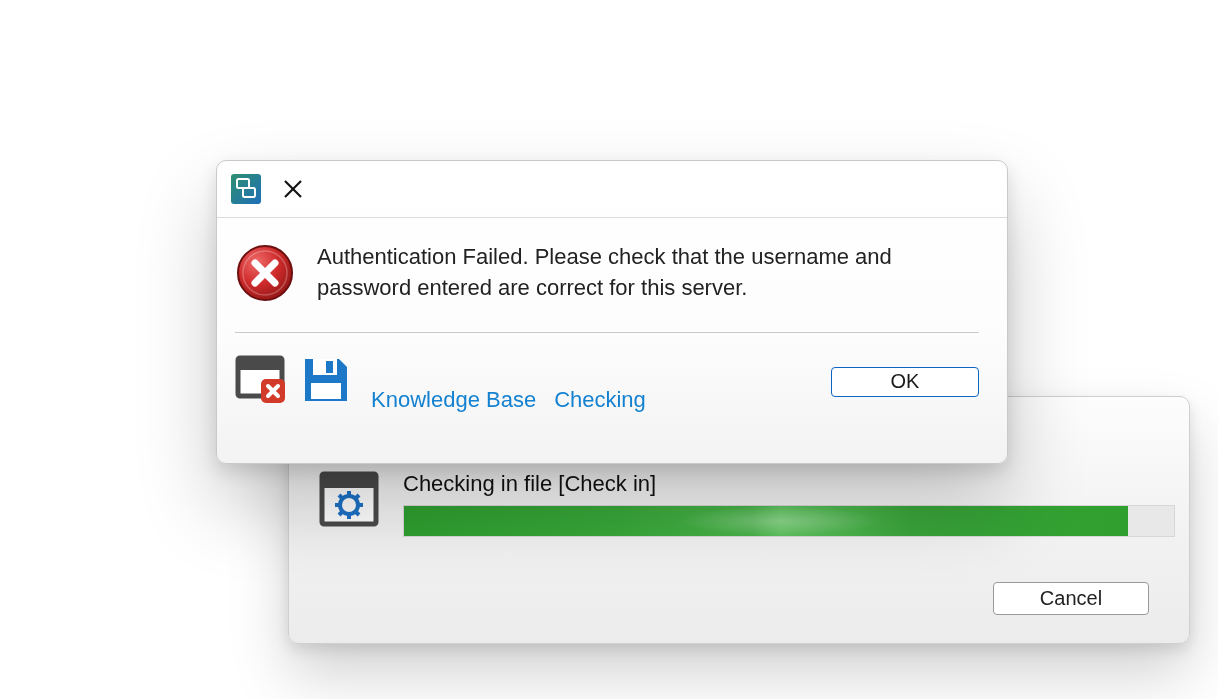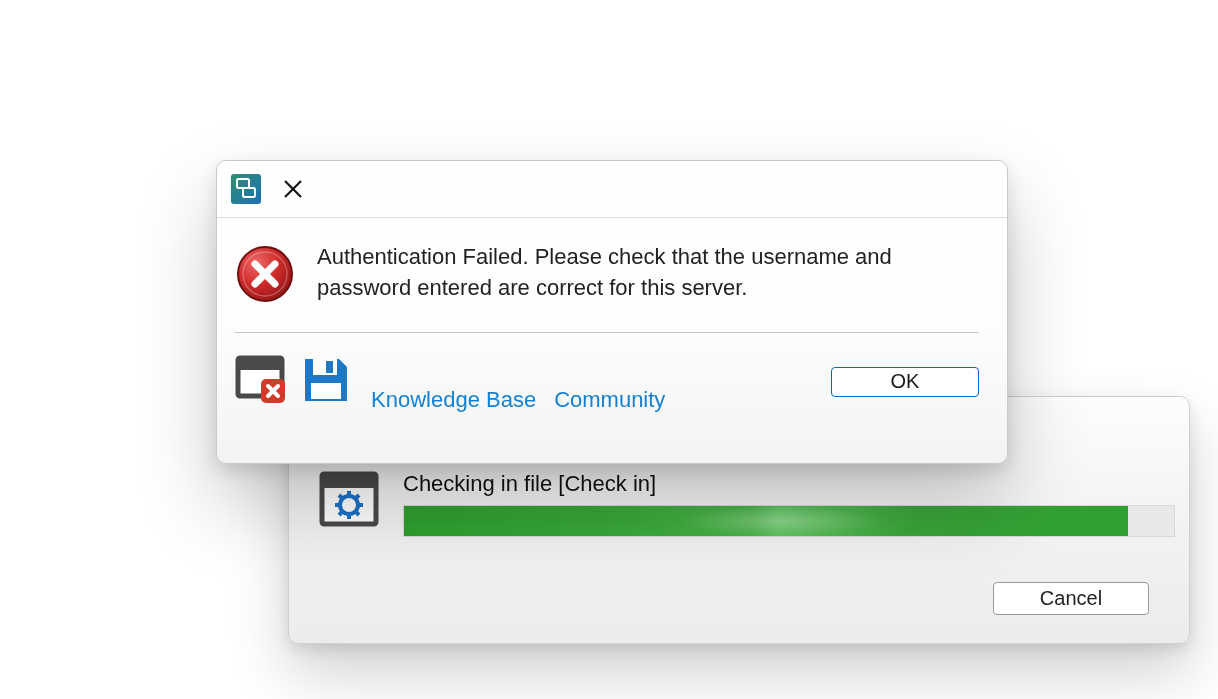--- a/index.html
+++ b/index.html
@@ -133,21 +133,21 @@
     align-items: center;
     justify-content: center;
     cursor: pointer;
   }
   .error-body {
     padding: 24px 28px 0 18px;
   }
   .error-row {
     display: flex;
     gap: 22px;
-    align-items: flex-end;
+    align-items: center;
   }
   .error-icon {
     width: 60px;
     height: 60px;
     flex: none;
   }
   .error-text {
     font-size: 22px;
     color: #222;
     line-height: 1.4;
@@ -286,18 +286,18 @@
         <svg viewBox="0 0 50 50" width="50" height="50">
           <path d="M4 4 h34 l8 8 v34 h-42 z" fill="#1e78c8"></path>
           <rect x="12" y="4" width="24" height="16" fill="#ffffff"></rect>
           <rect x="25" y="6" width="7" height="12" fill="#1e78c8"></rect>
           <rect x="10" y="28" width="30" height="16" fill="#ffffff"></rect>
         </svg>
       </span>
     </div>
     <div class="footer-links">
       <a>Knowledge Base</a>
-      <a>Community</a>
+      <a>Checking</a>
     </div>
     <div class="footer-spacer"></div>
     <button class="btn btn-primary" style="min-width:148px;height:30px">OK</button>
   </div>
 </div>
 
 </body></html>

